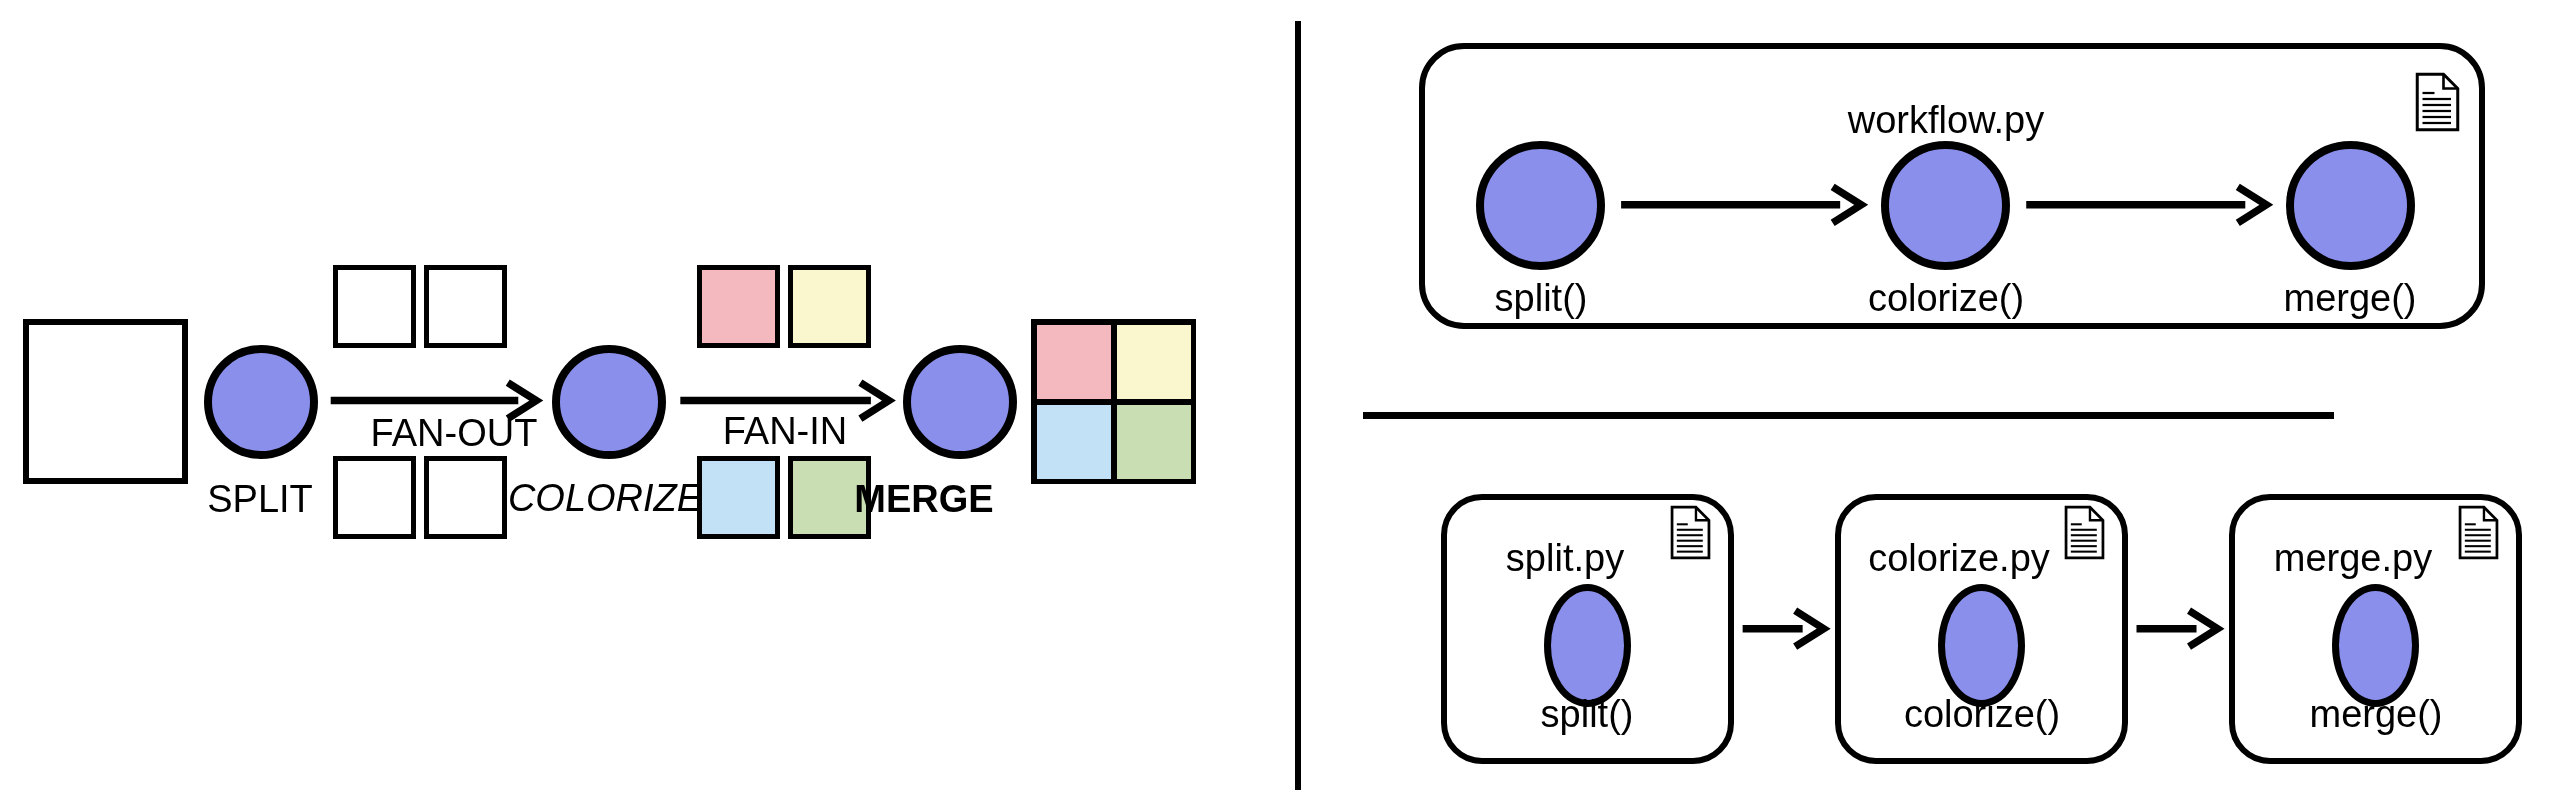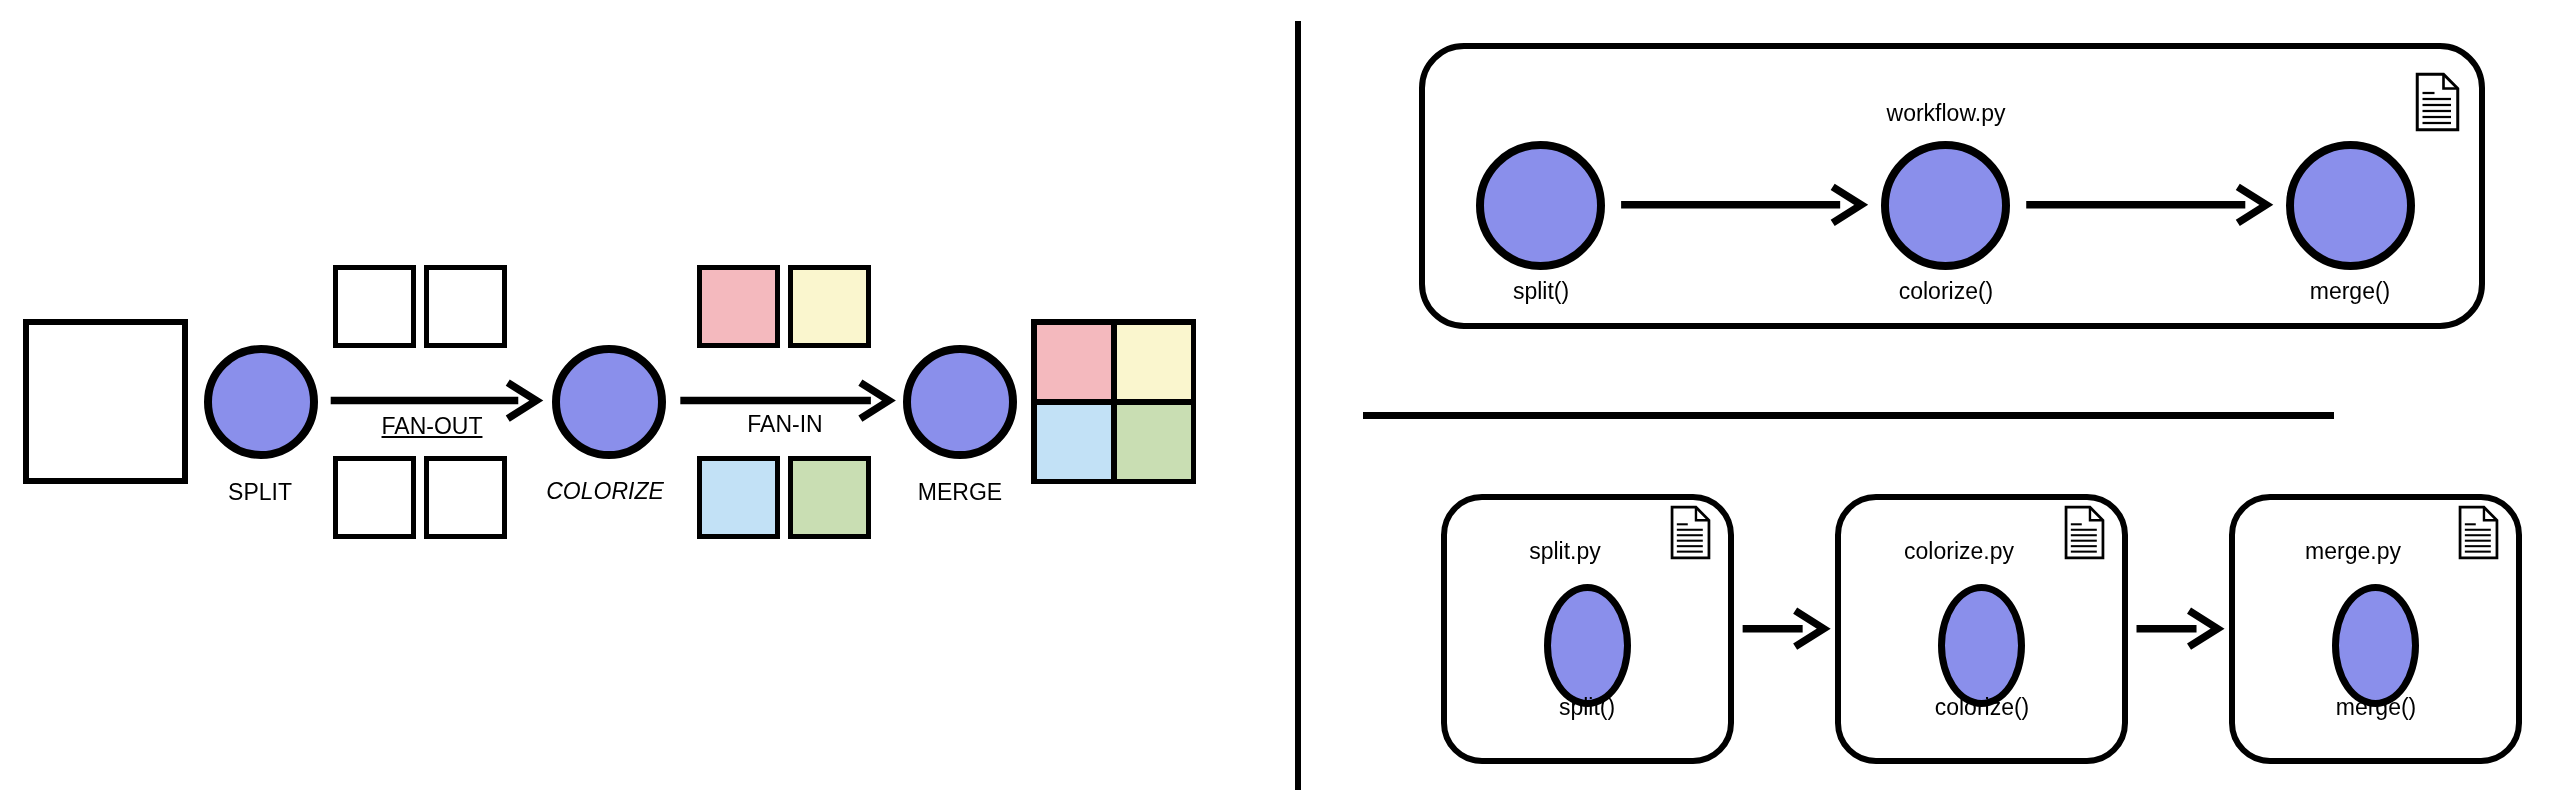--- a/index.html
+++ b/index.html
@@ -8,21 +8,21 @@
     width: 2576px; height: 811px;
     background: #fff;
     font-family: "Liberation Sans", sans-serif;
     position: relative;
   }
   .canvas { position: absolute; left: 0; top: 0; width: 2576px; height: 811px; overflow: hidden; }
 
   .lbl {
     position: absolute;
     transform: translateX(-50%);
-    font-size: 23px;
+    font-size: 38px;
     line-height: 1.05;
     color: #000;
     white-space: nowrap;
   }
 
   
   .node {
     position: absolute;
     border: 8.3px solid #000;
     border-radius: 50%;
@@ -115,34 +115,34 @@
   <div class="input-rect" style="background-color: rgb(255, 255, 255);"></div>
 
   <div class="node" style="left: 204px; top: 345px; width: 114px; height: 114px; background-color: rgb(138, 143, 235);"></div>
   <div class="lbl" style="left:260px; top:480px;">SPLIT</div>
 
   <div class="sq" style="left: 333px; top: 265px; background-color: rgb(255, 255, 255);"></div>
   <div class="sq" style="left: 424px; top: 265px; background-color: rgb(255, 255, 255);"></div>
   <div class="sq" style="left: 333px; top: 456px; background-color: rgb(255, 255, 255);"></div>
   <div class="sq" style="left: 424px; top: 456px; background-color: rgb(255, 255, 255);"></div>
 
-  <div class="lbl" style="left:432px; top:414px;text-decoration:underline;">FAN-OUT</div>
+  <div class="lbl" style="left:454px; top:414px;">FAN-OUT</div>
 
   <div class="node" style="left: 552px; top: 345px; width: 114px; height: 114px; background-color: rgb(138, 143, 235);"></div>
   <div class="lbl" style="left:605px; top:479px;font-style:italic;">COLORIZE</div>
 
   <div class="sq" style="left: 697px; top: 265px; background-color: rgb(244, 185, 190);"></div>
   <div class="sq" style="left: 788px; top: 265px; background-color: rgb(250, 246, 206);"></div>
   <div class="sq" style="left: 697px; top: 456px; background-color: rgb(194, 225, 246);"></div>
   <div class="sq" style="left: 788px; top: 456px; background-color: rgb(201, 222, 179);"></div>
 
   <div class="lbl" style="left:785px; top:412px;">FAN-IN</div>
 
   <div class="node" style="left: 903px; top: 345px; width: 114px; height: 114px; background-color: rgb(138, 143, 235);"></div>
-  <div class="lbl" style="left:960px; top:480px;">MERGE</div>
+  <div class="lbl" style="left:924px; top:480px;font-weight:bold;">MERGE</div>
 
   <div class="merge-grid">
     <div class="cell tl" style="background-color: rgb(244, 185, 190);"></div>
     <div class="cell tr" style="background-color: rgb(250, 246, 206);"></div>
     <div class="cell bl" style="background-color: rgb(194, 225, 246);"></div>
     <div class="cell br" style="background-color: rgb(201, 222, 179);"></div>
   </div>
 
   <div class="vdivider"></div>
   <div class="hdivider"></div>

